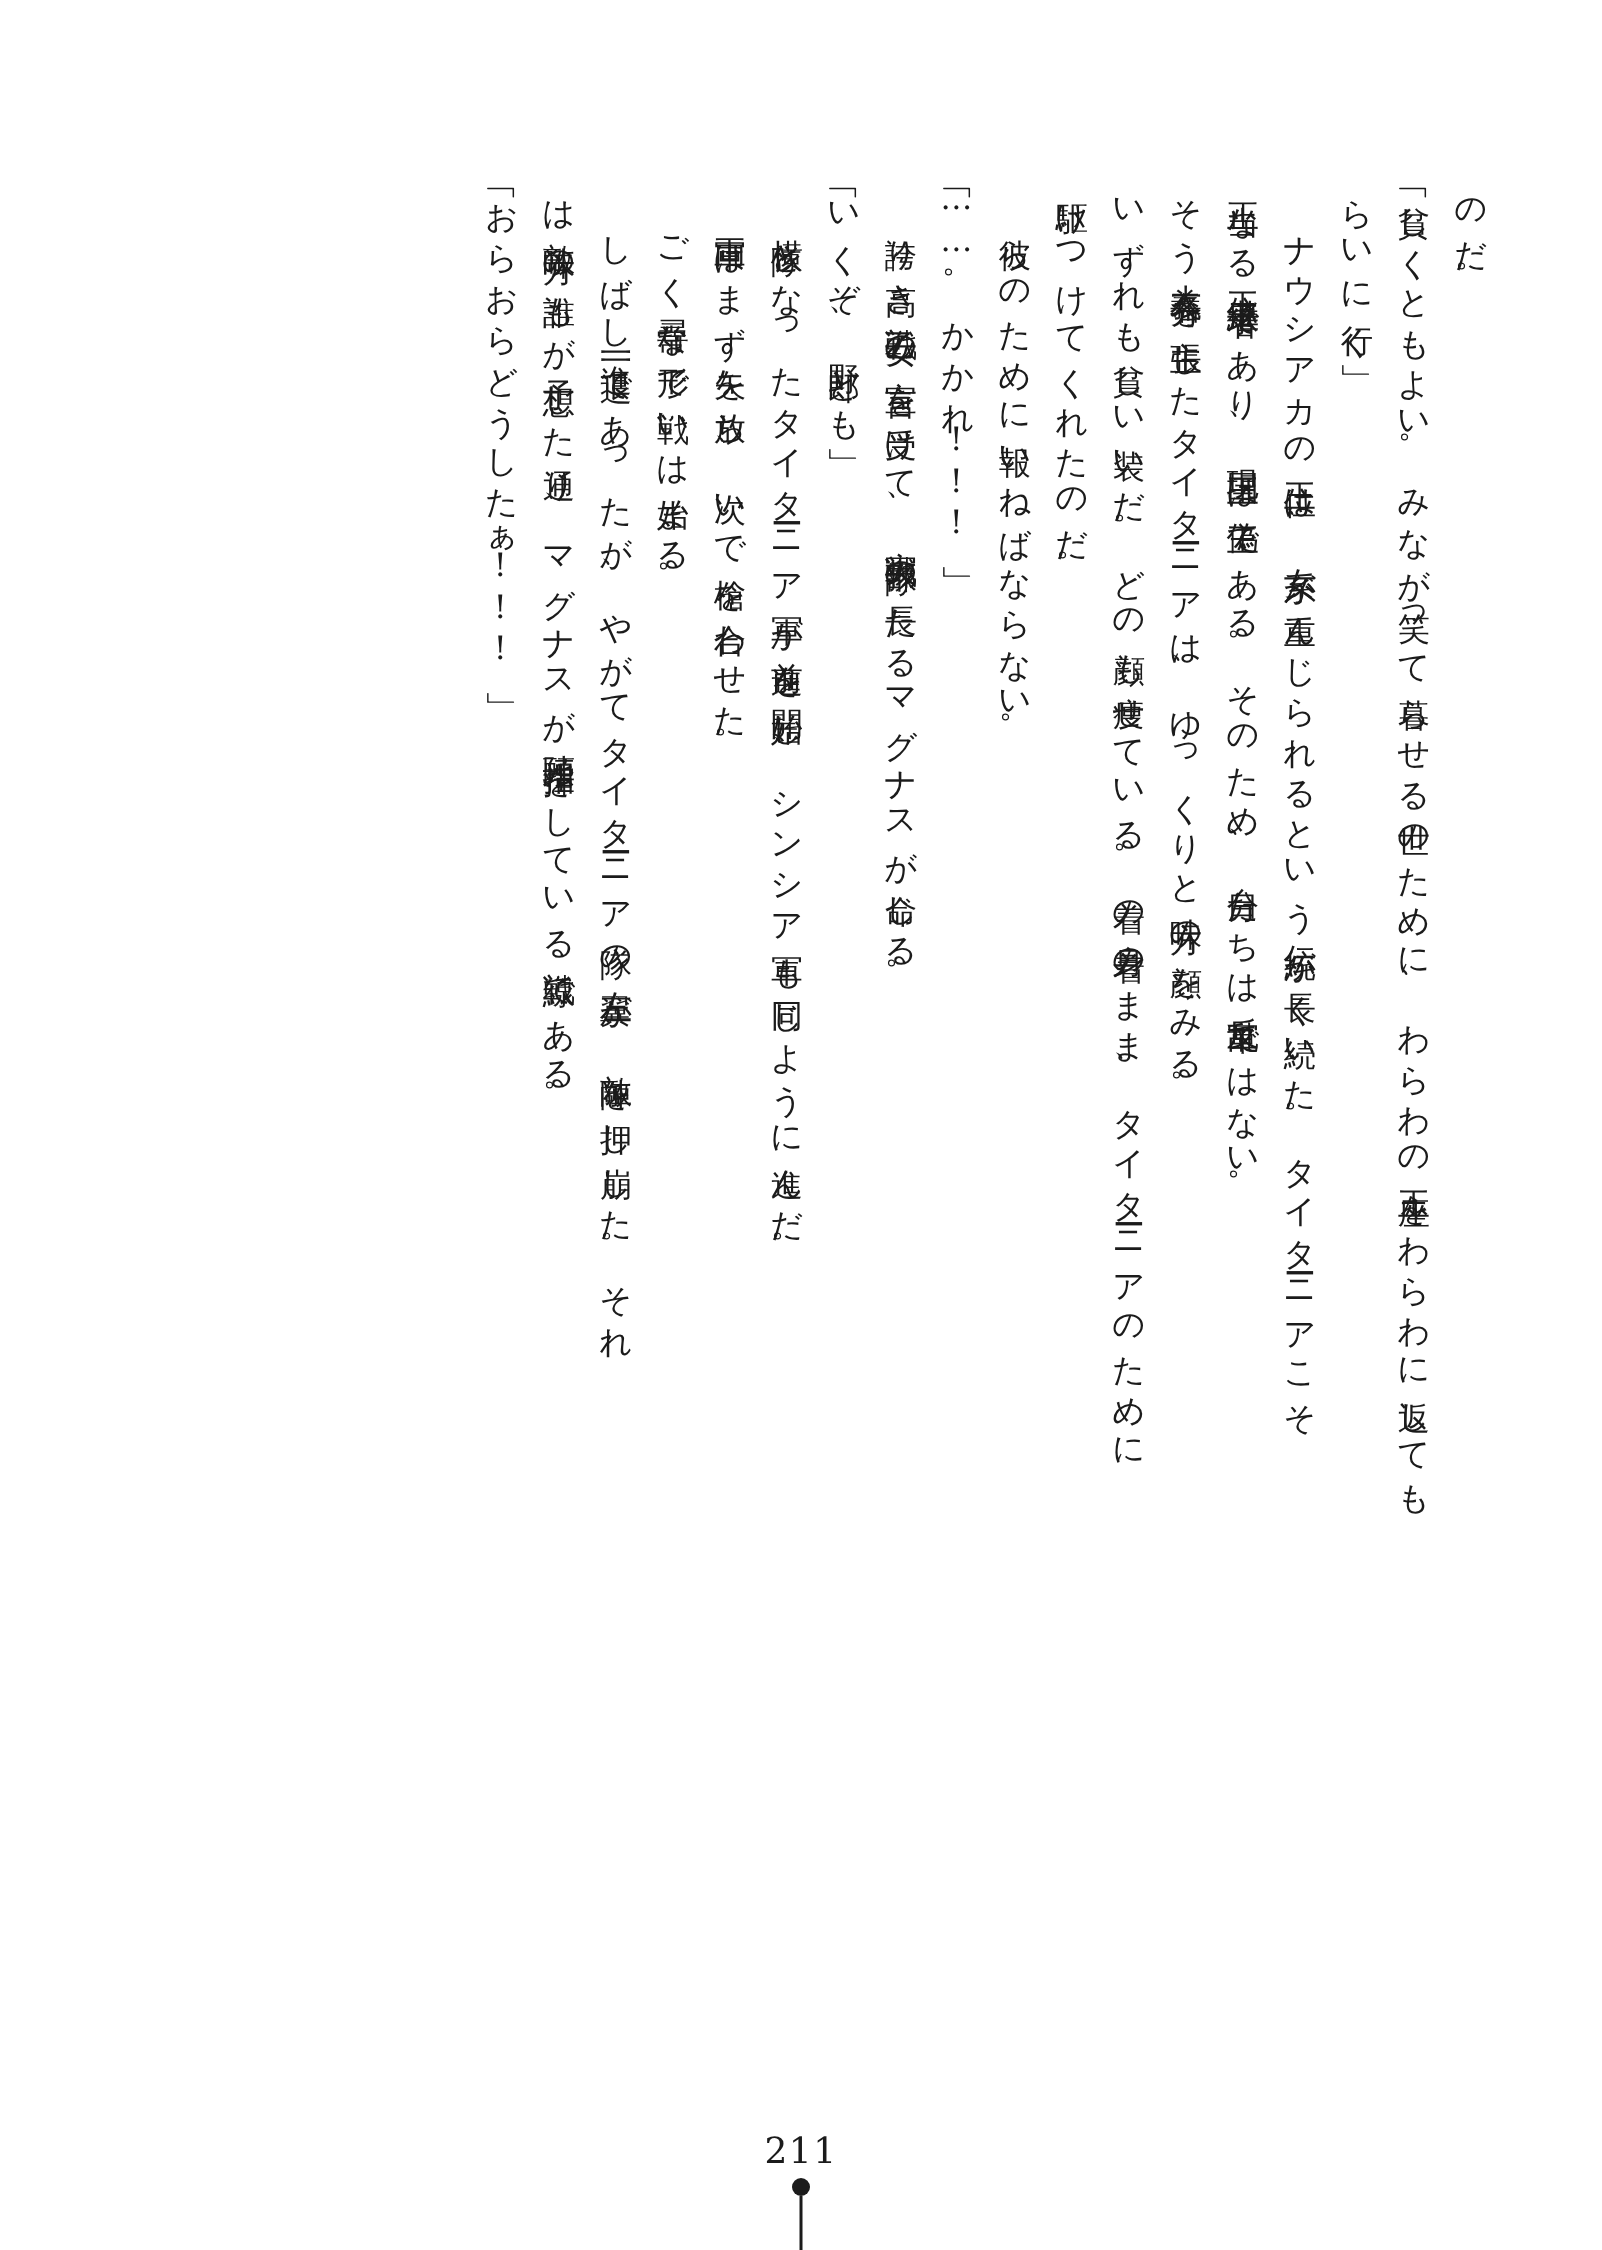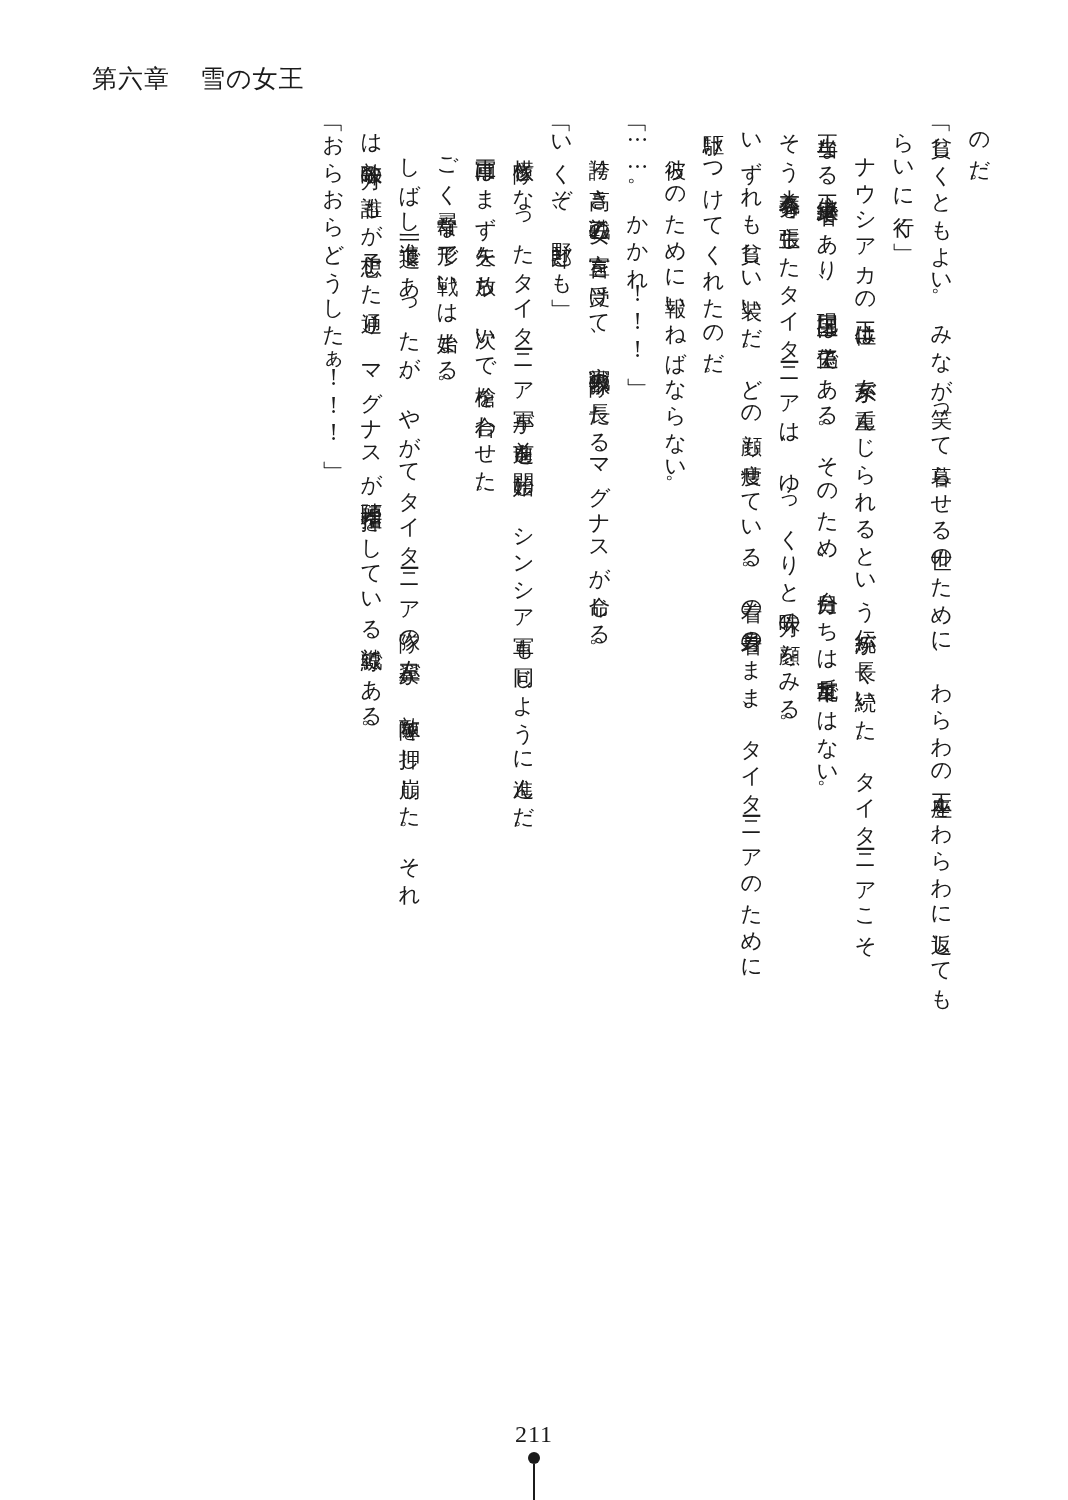--- a/index.html
+++ b/index.html
@@ -69,21 +69,20 @@
   
   .page-number {
     position: absolute;
     left: 0;
     right: 0;
     bottom: 52px;
     text-align: center;
     font-size: 24px;
     letter-spacing: 1px;
     color: #1b1b1b;
-    font-family: Liberation Serif, serif;
   }
 
   
   .bottom-mark {
     position: absolute;
     left: 50%;
     bottom: 0px;
     transform: translateX(-50%);
     width: 14px;
     height: 48px;
@@ -104,23 +103,20 @@
     width: 1.5px;
     height: 36px;
     background: #1b1b1b;
   }
 </style>
 </head>
 <body>
 
 <div class="page">
 
-  <div class="chapter-header">
-    <span>第六章</span><span class="chap-title">雪の女王</span>
-  </div>
 
   <div class="body-text">
     <div class="vline">のだ。</div>
     <div class="vline">「貧しくともよい。みなが笑って暮らせる世のために、わらわの王座をわらわに返しても</div>
     <div class="vline">らいに行く」</div>
     <div class="vline">　ナウシアカの王位は、女系が重んじられるという伝統が長く続いた。タイターニアこそ</div>
     <div class="vline">正当なる王位継承者であり、現国王は偽王である。そのため、自分たちは反乱軍ではない。</div>
     <div class="vline">そう大義名分を主張したタイターニアは、ゆっくりと味方の顔をみる。</div>
     <div class="vline">いずれも貧しい装いだ。どの顔も痩せている。着の身着のまま、タイターニアのために</div>
     <div class="vline">駆けつけてくれたのだ。</div>

